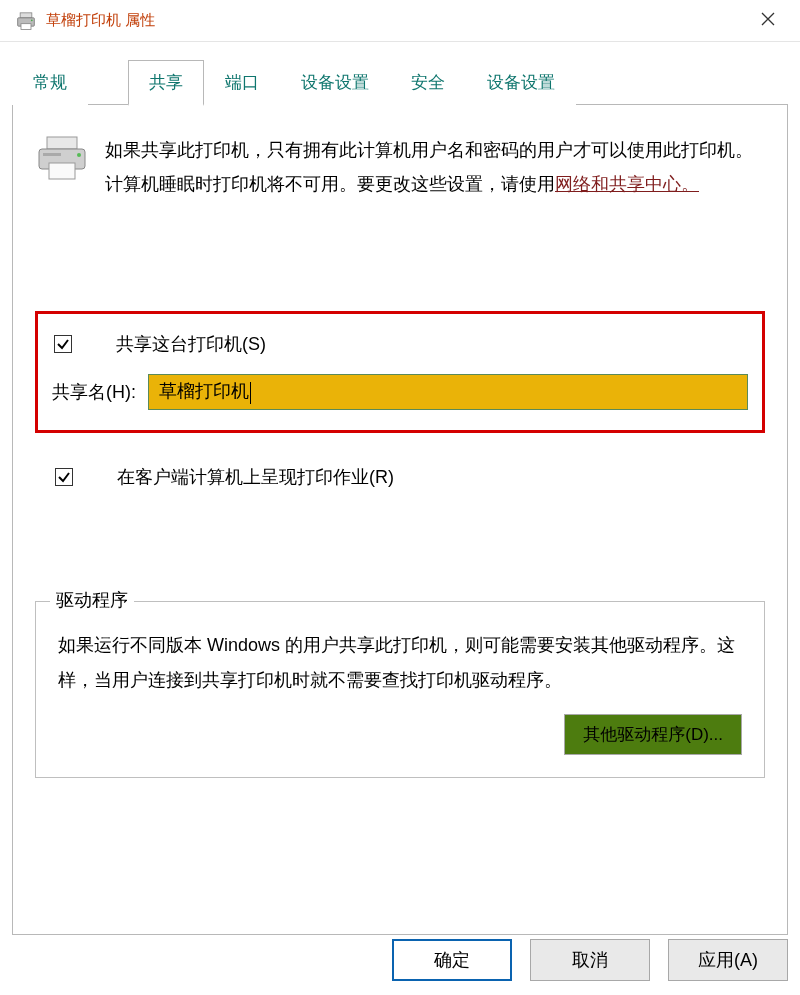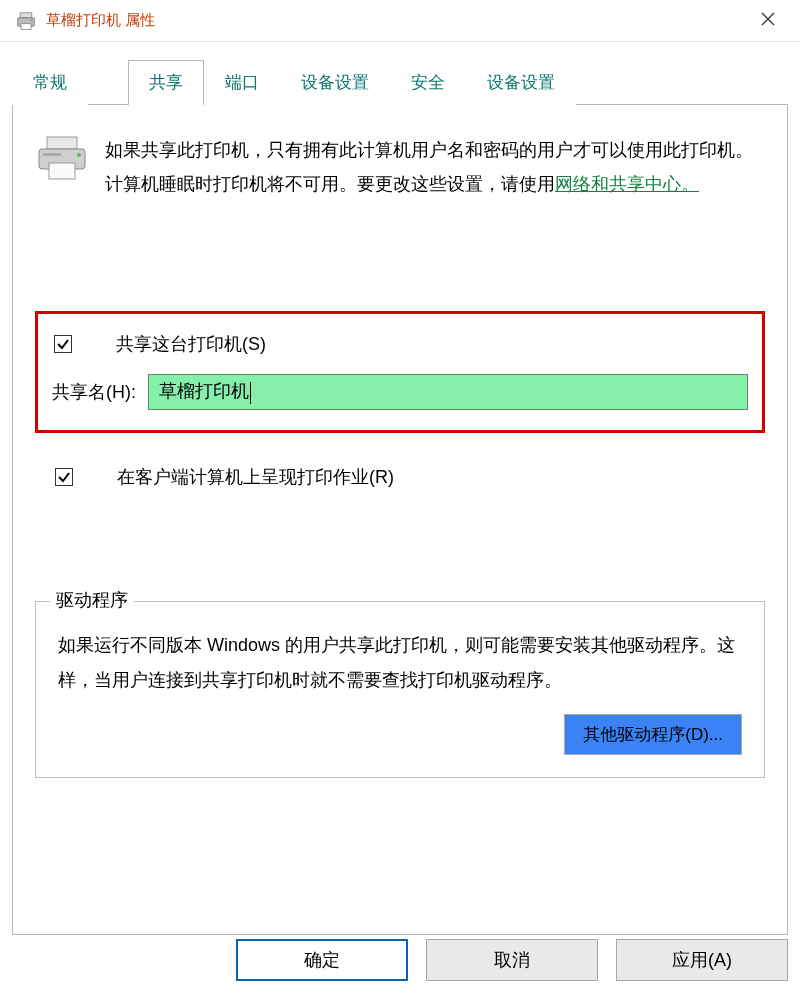--- a/index.html
+++ b/index.html
@@ -78,21 +78,21 @@
       width: 54px; height: 46px;
       flex: none;
       margin-right: 16px;
       margin-top: 2px;
     }
     .desc-text {
       font-size: 18px;
       line-height: 1.9;
       color:#000;
     }
-    .desc-text a { color:#15803d; text-decoration: underline; }
+    .desc-text a { color:#7f1d1d; text-decoration: underline; }
     .highlight-box {
       border: 3px solid #d40000;
       margin-top: 110px;
       padding: 18px 14px 20px 14px;
     }
     .checkbox-row { display:flex; align-items:center; margin-bottom: 18px; margin-left: 2px; gap: 36px;}
     .checkbox-row.outside { margin-top: 32px; margin-left: 20px;}
     .cb {
       width:18px; height:18px;
       border:1.5px solid #333;
@@ -104,21 +104,21 @@
       cursor:pointer;
     }
     .cb svg { width:14px; height:14px; }
     .cb-label { font-size:18px; }
     .field-row { display:flex; align-items:center; }
     .field-label { font-size:18px; margin-right: 12px; }
     .field-input {
       flex:1;
       height: 36px;
       border:1.5px solid #5a8a5a;
-      background:#86efac;
+      background:#eab308;
       padding: 4px 10px;
       font-size:18px;
       color:#000;
       outline:none;
       position:relative;
     }
     .caret {
       display:inline-block;
       width:1px; height:22px;
       background:#000;
@@ -140,34 +140,34 @@
     }
     .drivers-text {
       font-size:18px;
       line-height:1.95;
       color:#000;
     }
     .drivers-btn {
       position:absolute;
       right:22px; bottom:22px;
       padding: 8px 18px;
-      background:#3b82f6;
+      background:#4d7c0f;
       border:1px solid #a8a8a8;
       font-size:17px;
       cursor:pointer;
     }
     .footer {
       position:absolute;
       right:12px;
       bottom:14px;
       display:flex;
       gap:18px;
     }
     .footer .btn {
-      width:172px;
+      width:120px;
       height:42px;
       display:flex;
       align-items:center;
       justify-content:center;
       font-size:18px;
       background:#e9e9e9;
       border:1px solid #a8a8a8;
       cursor:pointer;
     }
     .footer .btn.primary {

